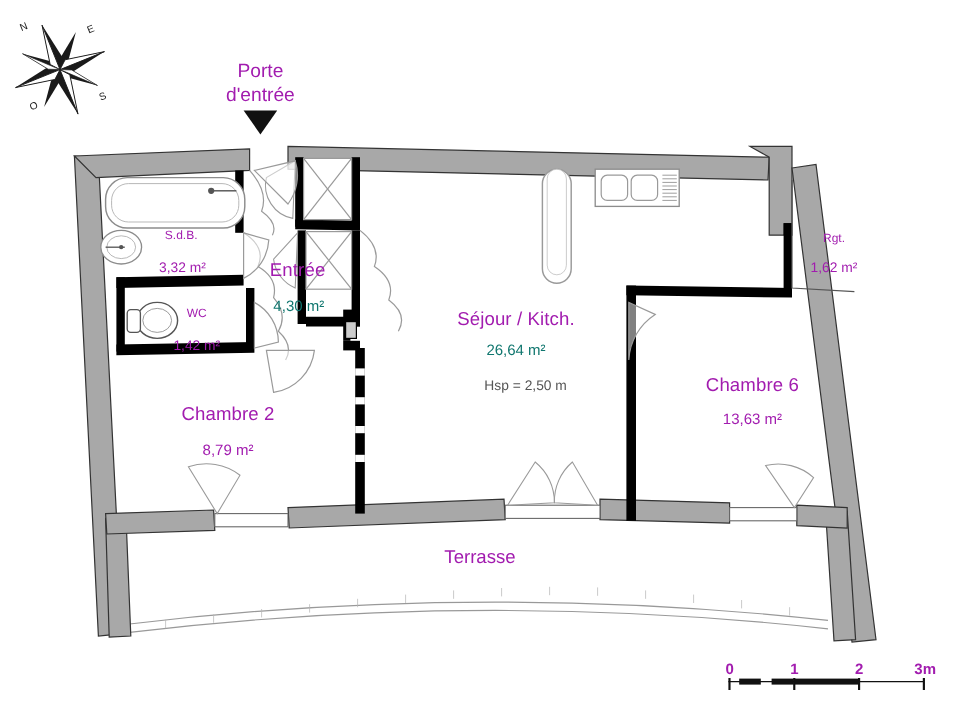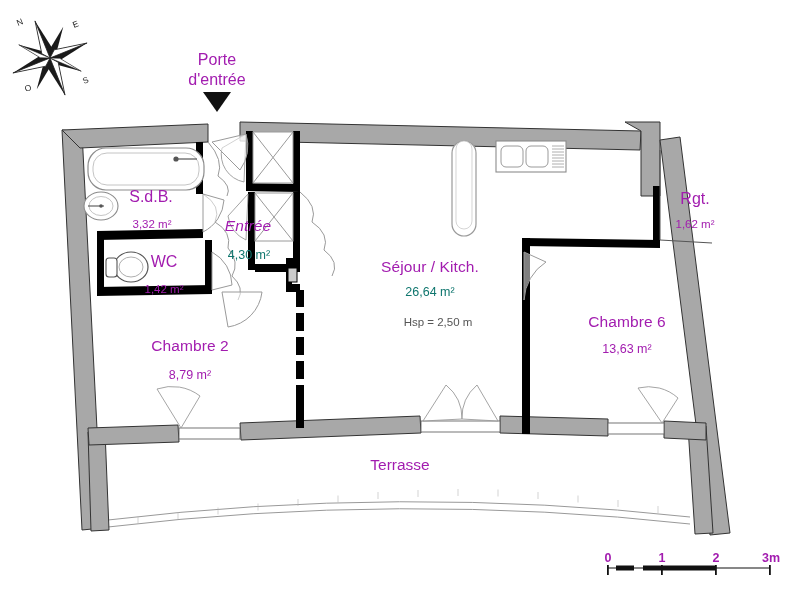--- a/index.html
+++ b/index.html
@@ -41,21 +41,21 @@
   }
   .room-area {
     font-size: 12.5px;
   }
   .room-area.faint { color: #0f766e; }
   .room-hsp {
     font-size: 11.5px;
     color: #555555;
     padding-left: 16px;
   }
-  .small-room-name { font-size: 16px; }
+  .small-room-name { font-size: 10px; }
   .small-room-area { font-size: 11.5px; }
   .entry-title {
     font-size: 16px;
     line-height: 1.22;
     text-align: center;
   }
   .terrace-name { font-size: 15.5px; }
   .scale-num { font-size: 12.5px; font-weight: bold; }
 </style>
 </head>
@@ -264,21 +264,21 @@
     <div>Porte</div>
     <div>d'entrée</div>
   </div>
 
   <div class="lbl small-room-name" style="left:151px; top:197px;">S.d.B.</div>
   <div class="lbl small-room-area" style="left:152px; top:224px;">3,32 m²</div>
 
   <div class="lbl small-room-name" style="left:164px; top:262px;">WC</div>
   <div class="lbl small-room-area" style="left:164px; top:289px;">1,42 m²</div>
 
-  <div class="lbl room-name" style="left:248px; top:226px;font-style:italic;">Entrée</div>
+  <div class="lbl room-name" style="left:248px; top:226px;">Entrée</div>
   <div class="lbl room-area faint" style="left:249px; top:255px;">4,30 m²</div>
 
   <div class="lbl room-name" style="left:430px; top:267px;">Séjour / Kitch.</div>
   <div class="lbl room-area faint" style="left:430px; top:292px;">26,64 m²</div>
   <div class="lbl room-hsp" style="left:430px; top:322px;">Hsp = 2,50 m</div>
 
   <div class="lbl room-name" style="left:190px; top:346px;">Chambre 2</div>
   <div class="lbl room-area" style="left:190px; top:375px;">8,79 m²</div>
 
   <div class="lbl room-name" style="left:627px; top:322px;">Chambre 6</div>

